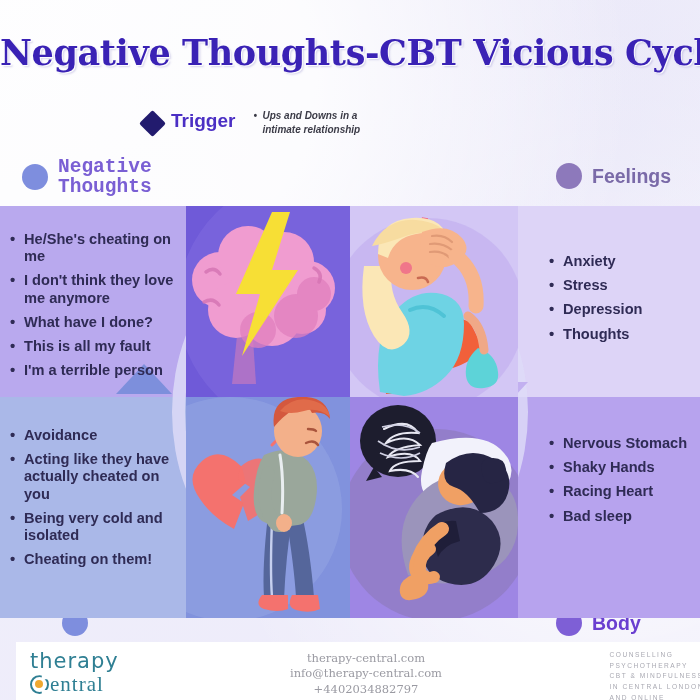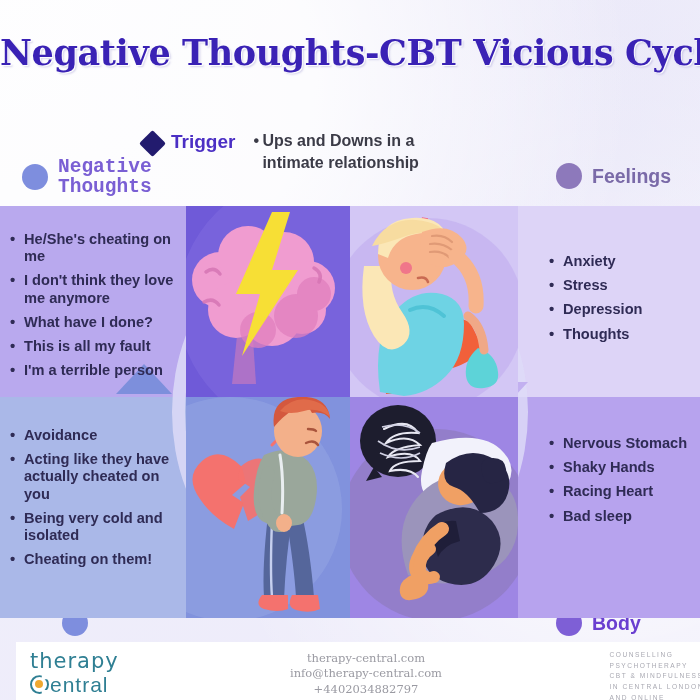--- a/index.html
+++ b/index.html
@@ -32,34 +32,35 @@
     font-size:35px;
     letter-spacing:-0.4px;
     color:#3a22b5;
     text-shadow:1px 1px 0 rgba(255,255,255,.9), 2px 2px 2px rgba(120,110,190,.28);
     white-space:nowrap;
   }
 
   
   .trigger-row{
     position:absolute;left:143px;top:108px;
-    display:flex;align-items:center;gap:9px;
+    display:flex;align-items:flex-start;gap:9px;
   }
   .diamond{
     width:19px;height:19px;background:#221b6e;
     transform:rotate(45deg);margin-top:6px;flex:0 0 auto;
     border-radius:2px;
   }
   .trigger-label{
     font-size:19px;font-weight:700;color:#4b2fc4;margin-top:2px;
   }
   .trigger-text{
-    margin-left:9px;margin-top:22px;
-    font-size:16px;font-weight:700;color:#3b3b47;line-height:1.35;
+    margin-left:9px;margin-top:1px;
+    font-size:10px;font-weight:700;color:#3b3b47;line-height:1.35;
     max-width:200px;
+    font-style:italic;
   }
   .trigger-text .b{display:inline-block;width:9px;color:#3b3b47;}
 
   
   .sec-label{position:absolute;display:flex;align-items:center;gap:10px;}
   .sec-dot{width:26px;height:26px;border-radius:50%;flex:0 0 auto;}
   .sec-name{font-size:19.5px;font-weight:700;line-height:1.04;}
   #lbl-nt{left:22px;top:157px;font-family:Liberation Mono, monospace;}
   #lbl-nt .sec-dot{background:#7e8ede;}
   #lbl-nt .sec-name{color:#7a5fd4;}
@@ -143,21 +144,21 @@
     position:absolute;left:16px;bottom:0;width:700px;height:58px;
     background:#ffffff;display:flex;align-items:center;
   }
   .logo{position:absolute;left:14px;top:8px;}
   .logo-t{
     font-size:21px;color:#2f7f93;letter-spacing:1px;
     font-family:"DejaVu Sans", sans-serif;line-height:1.1;
   }
   .logo-c{
     font-size:21px;color:#2f7f93;letter-spacing:1px;
-    font-family:Liberation Sans, sans-serif;line-height:1.1;
+    font-family:Liberation Serif, serif;line-height:1.1;
     display:flex;align-items:center;
   }
   .c-glyph{position:relative;display:inline-block;width:19px;height:19px;margin-right:1px;}
   .c-glyph .ring2{
     position:absolute;inset:0;border:2px solid #2f7f93;border-radius:50%;
     clip-path:polygon(0 0,62% 0,62% 22%,100% 22%,100% 78%,62% 78%,62% 100%,0 100%);
   }
   .c-dot{position:absolute;left:5px;top:5px;width:8px;height:8px;border-radius:50%;background:#f0a830;}
   .contact{
     position:absolute;left:0;right:0;top:9px;text-align:center;

